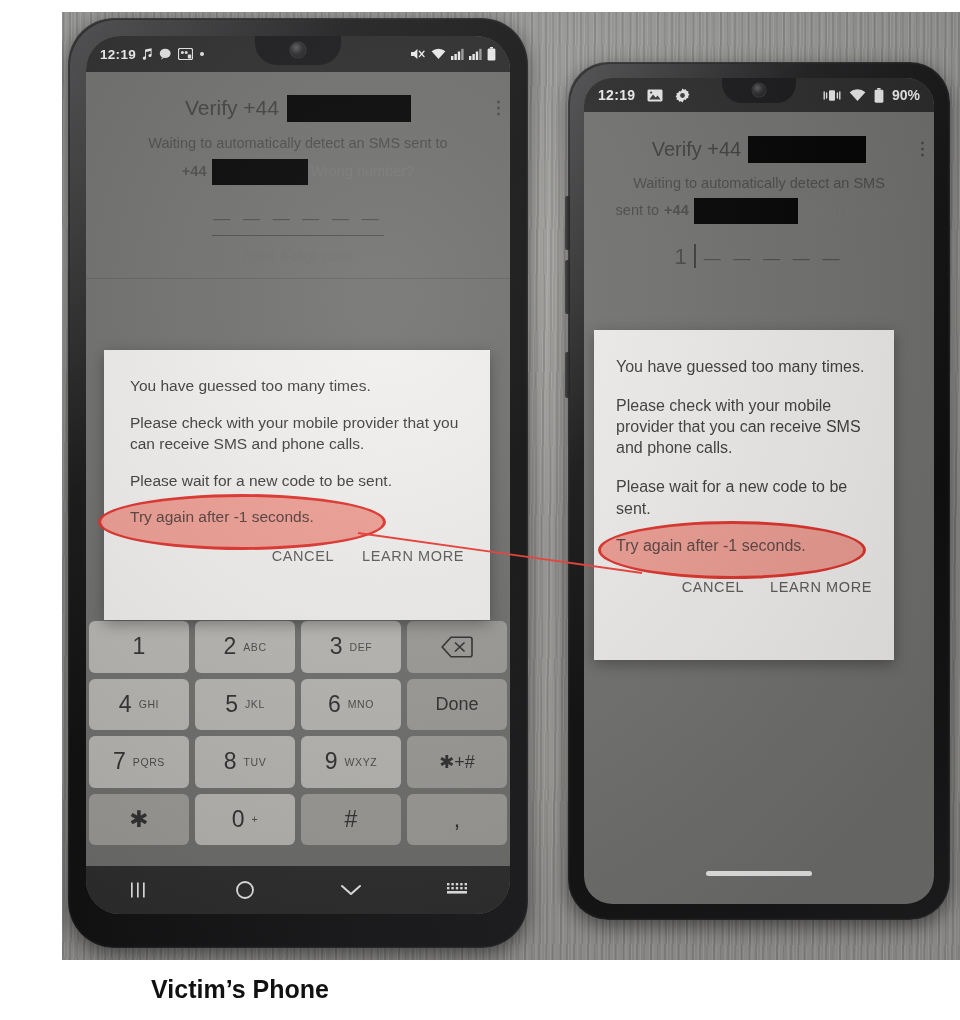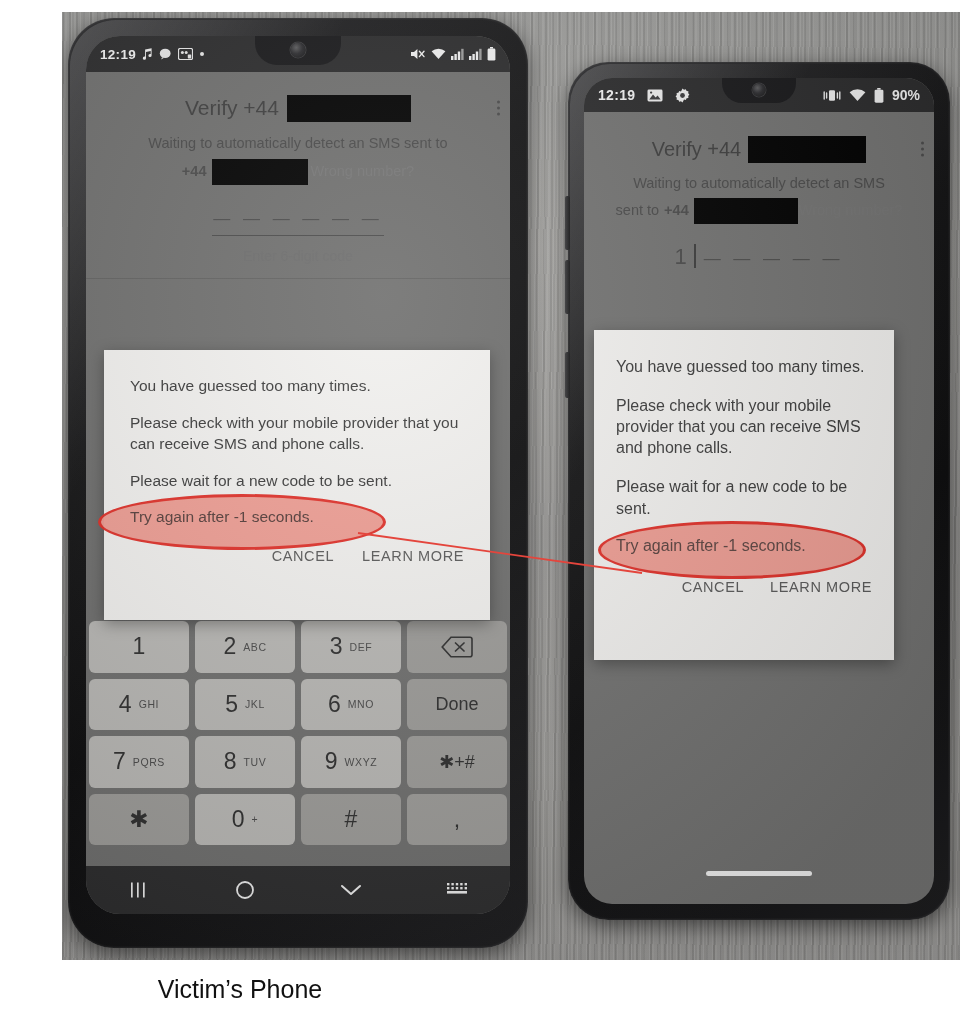--- a/index.html
+++ b/index.html
@@ -138,21 +138,21 @@
     position:absolute; left:50%; transform:translateX(-50%);
     background:#f0f0f0; border-radius:3px;
   }
 
   
   .sidebtn{ position:absolute; background:linear-gradient(90deg,#3a3a3c,#141415); border-radius:2px; }
 
   
   .caption{
     position:absolute; text-align:center;
-    font-weight:400; color:#111;
+    font-weight:700; color:#111;
     font-size:25px;
   }
 
   .svgicon{ display:block; }
 </style>
 </head>
 <body>
 
 <div id="root">
 

